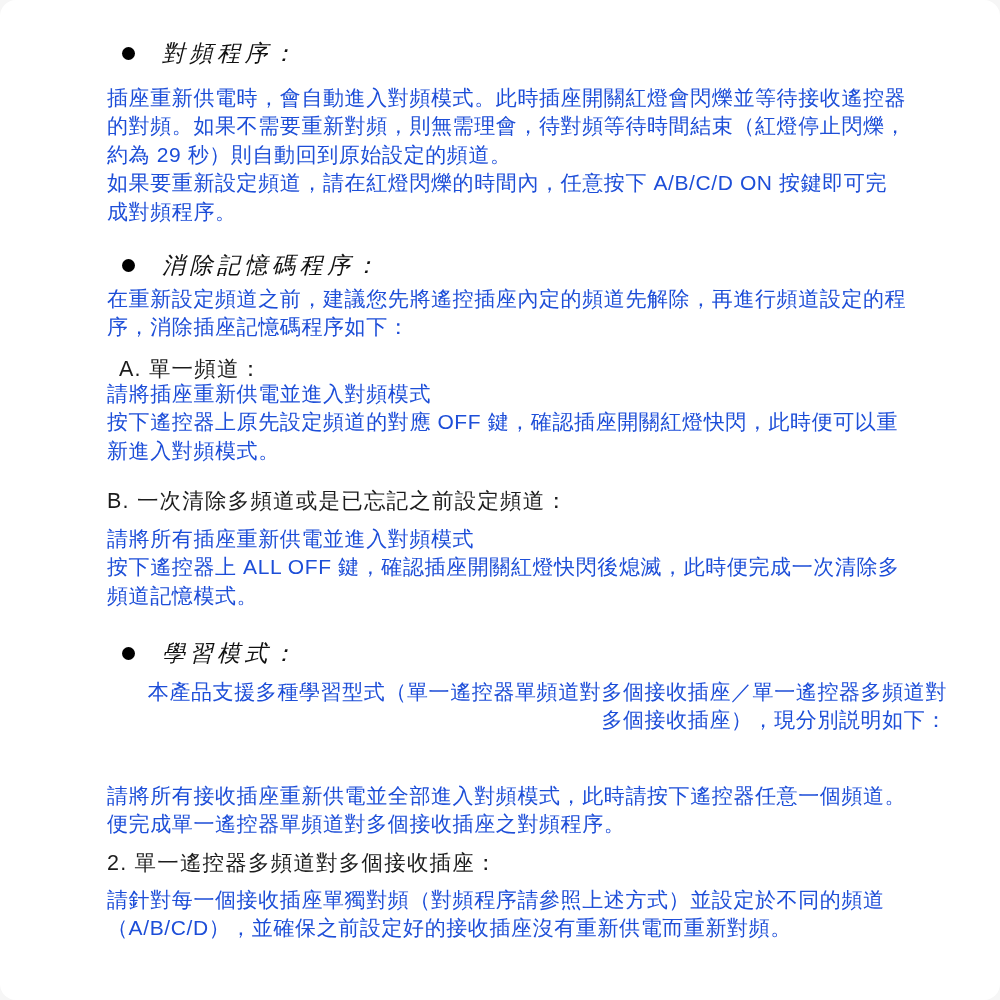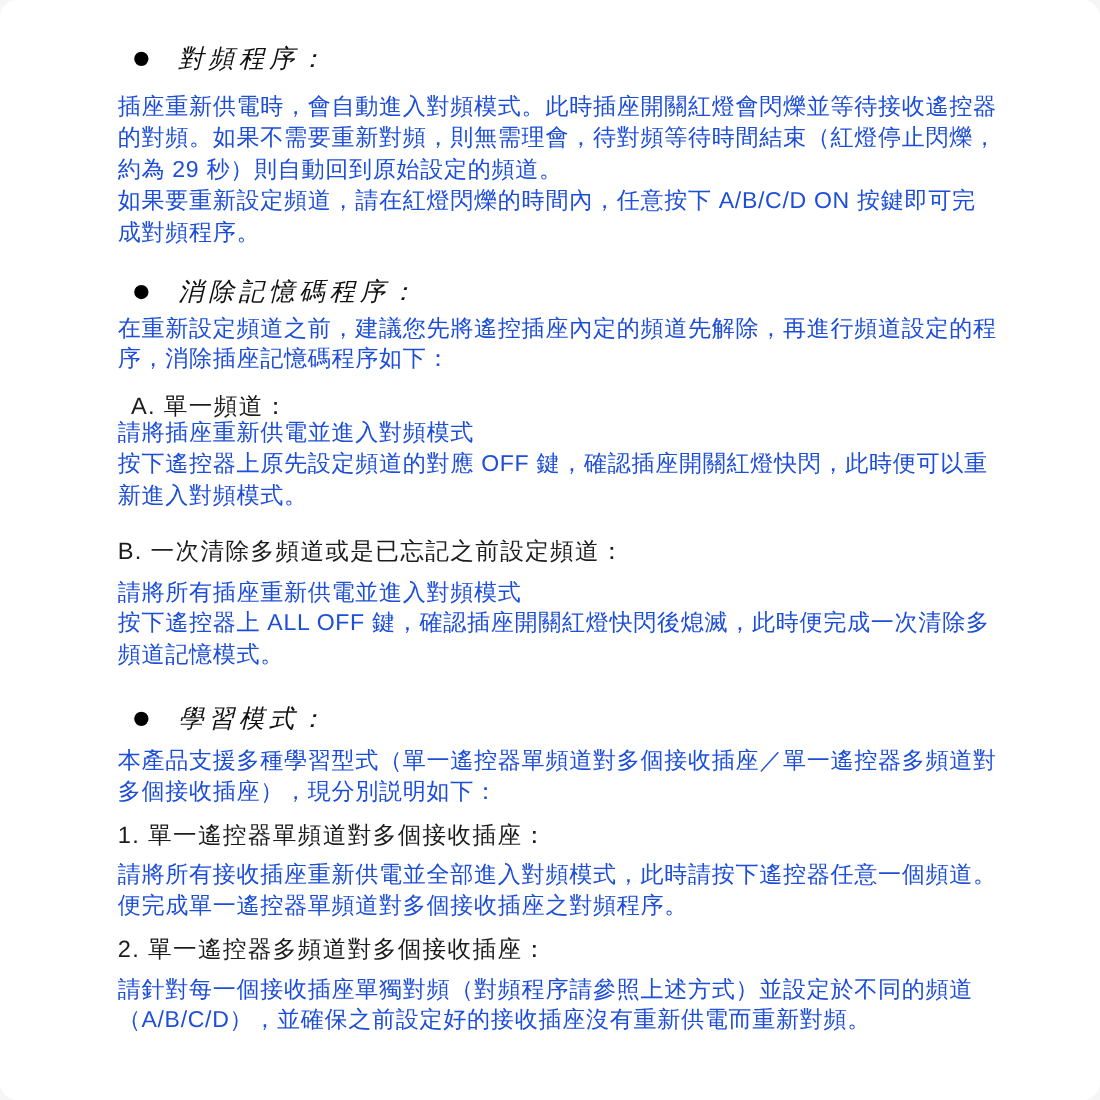--- a/index.html
+++ b/index.html
@@ -85,24 +85,23 @@
 
   <div class="subhead" style="top: 486px;">B. 一次清除多頻道或是已忘記之前設定頻道：</div>
   <div class="para" style="top: 525px;">請將所有插座重新供電並進入對頻模式
 按下遙控器上 ALL OFF 鍵，確認插座開關紅燈快閃後熄滅，此時便完成一次清除多
 頻道記憶模式。</div>
 
   <div class="sec-header" style="top: 638px;">
     <span class="bullet"></span>
     <span class="sec-title">學習模式：</span>
   </div>
-  <div class="para" style="top: 678px;">本產品支援多種學習型式（單一遙控器單頻道對多個接收插座／單一遙控器多頻道對
+  <div class="para" style="top: 678px; text-align: right;">本產品支援多種學習型式（單一遙控器單頻道對多個接收插座／單一遙控器多頻道對
 多個接收插座），現分別説明如下：</div>
 
-  <div class="subhead" style="top: 744px;">1. 單一遙控器單頻道對多個接收插座：</div>
   <div class="para" style="top: 782px;">請將所有接收插座重新供電並全部進入對頻模式，此時請按下遙控器任意一個頻道。
 便完成單一遙控器單頻道對多個接收插座之對頻程序。</div>
 
   <div class="subhead" style="top: 848px;">2. 單一遙控器多頻道對多個接收插座：</div>
   <div class="para" style="top: 886px;">請針對每一個接收插座單獨對頻（對頻程序請參照上述方式）並設定於不同的頻道
 （A/B/C/D），並確保之前設定好的接收插座沒有重新供電而重新對頻。</div>
 
 </div>
 
 </body></html>

